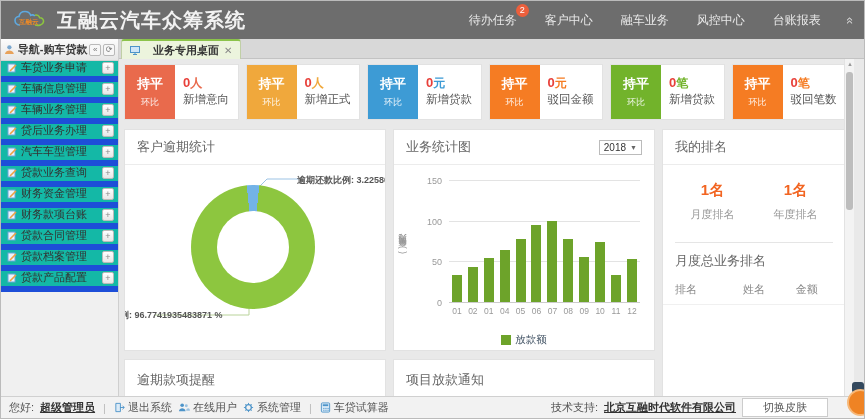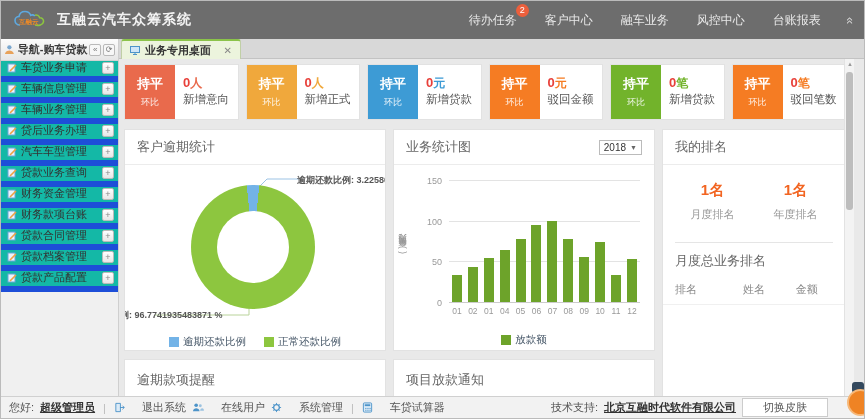--- a/index.html
+++ b/index.html
@@ -2,42 +2,42 @@
 <html><head>
 <meta charset="utf-8">
 <style>
   * { margin:0; padding:0; box-sizing:border-box; }
   html,body { font-family:"Liberation Sans","DejaVu Sans",sans-serif; }
   .screen { position:relative; width:865px; height:419px; background:#e9e9e9; overflow:hidden; border:1px solid #bbb; }
 
   
   .hdr { position:absolute; top:0; left:0; width:865px; height:38px; background:#6d6d6d; display:flex; align-items:center; padding:0 12px; }
   .logo { width:36px; height:24px; margin-right:8px; }
-  .app-title { color:#f2f2f2; font-size:14px; font-weight:bold; letter-spacing:1px; }
+  .app-title { color:#f2f2f2; font-size:20px; font-weight:bold; letter-spacing:1px; }
   .hnav { margin-left:auto; display:flex; align-items:center; gap:28px; margin-right:26px; }
   .hnav-item { position:relative; color:#e9e9e9; font-size:12px; cursor:pointer; }
   .badge { position:absolute; top:-8px; right:-12px; min-width:13px; height:13px; background:#ed5f3c; color:#fff; font-size:9px; border-radius:50%; display:flex; align-items:center; justify-content:center; }
   .collapse-up { color:#d9d9d9; font-size:13px; transform:rotate(90deg); display:inline-block; cursor:pointer; }
 
   
   .sidebar { position:absolute; top:38px; left:0; width:118px; bottom:22px; background:#f0f0f0; border-right:1px solid #cfcfcf; }
   .side-hdr { height:22px; background:linear-gradient(#fcfcfc,#e6e6e6); border-bottom:1px solid #d2d2d2; display:flex; align-items:center; padding:0 3px; }
   .side-hdr-title { font-size:11px; font-weight:bold; color:#3a3a3a; margin-left:3px; white-space:nowrap; }
   .side-hdr .spacer { flex:1; }
   .mini-btn { width:12px; height:12px; border:1px solid #b9b9b9; background:#f7f7f7; border-radius:2px; font-size:8px; color:#777; line-height:10px; text-align:center; margin-left:2px; cursor:pointer; }
   .side-list { list-style:none; }
   .side-item { height:21px; background:#14b8a6; border-bottom:6px solid #1d4ed8; display:flex; align-items:center; padding:0 4px 2px 6px; cursor:pointer; }
   .side-item .lbl { font-size:11px; color:#333; margin-left:4px; white-space:nowrap; }
   .plus-btn { margin-left:auto; width:12px; height:12px; border:1px solid #bbb; border-radius:2px; background:linear-gradient(#fff,#e7e7e7); color:#888; font-size:9px; line-height:10px; text-align:center; cursor:pointer; }
 
   
   .main { position:absolute; top:38px; left:118px; right:0; bottom:22px; }
   .tabbar { height:20px; background:#d8d8d8; border-bottom:1px solid #c3c3c3; display:flex; }
   .tab { margin-left:2px; height:20px; background:#ecf4dd; border:1px solid #c0cfa6; border-top:2px solid #8bc34a; border-bottom:none; border-radius:3px 3px 0 0; display:flex; align-items:center; padding:0 8px; gap:5px; min-width:120px; cursor:pointer; }
-  .tab .tab-lbl { font-size:11px; color:#333; font-weight:bold; }
+  .tab .tab-lbl { font-size:11px; color:#333; font-weight:bold;margin-left:8px; }
   .tab .close-x { margin-left:auto; color:#888; font-size:10px; cursor:pointer; }
   .content { position:absolute; top:20px; left:5px; width:722px; bottom:0; }
 
   
   .kpi-row { display:flex; gap:7px; margin-top:5px; height:56px; }
   .kpi { flex:1; background:#fff; border:1px solid #e2e2e2; display:flex; overflow:hidden; }
   .kpi-left { width:50px; color:#fff; display:flex; flex-direction:column; align-items:center; justify-content:center; }
   .kpi-trend { font-size:13px; font-weight:bold; }
   .kpi-compare { font-size:9px; opacity:.9; margin-top:3px; }
   .kpi-right { flex:1; padding:8px 0 0 8px; }
@@ -96,21 +96,21 @@
   .p-bottom .panel-title-bar { border-bottom:none; padding-top:11px; }
 
   
   .vscroll { position:absolute; right:10px; top:20px; bottom:0; width:10px; background:#f3f3f3; border-left:1px solid #e2e2e2; }
   .vscroll .arrow { position:absolute; top:2px; left:0; width:10px; text-align:center; font-size:6px; color:#999; cursor:pointer; }
   .vscroll .thumb { position:absolute; top:13px; left:1px; width:7px; height:138px; background:#bdbdbd; border-radius:3px; cursor:pointer; }
 
   
   .ftr { position:absolute; left:0; right:0; bottom:0; height:22px; background:#f2f2f2; border-top:1px solid #d0d0d0; display:flex; align-items:center; padding:0 8px; font-size:11px; color:#555; gap:6px; }
   .ftr .link { color:#333; font-weight:bold; text-decoration:underline; cursor:pointer; }
-  .ftr .item { display:flex; align-items:center; gap:17px; cursor:pointer; }
+  .ftr .item { display:flex; align-items:center; gap:3px; cursor:pointer; }
   .ftr .vsep { color:#bbb; margin:0 2px; }
   .ftr .spacer { flex:1; }
   .skin-btn { border:1px solid #ccc; background:#fff; padding:1px 20px; font-size:11px; color:#555; cursor:pointer; margin-right:28px; }
   .fab-notch { position:absolute; left:851px; top:381px; width:12px; height:11px; background:#34495e; border-radius:3px; z-index:4; }
   .fab { position:absolute; left:846px; top:388px; width:27px; height:27px; border-radius:50%; background:#ef8324; border:2px solid #f6b879; z-index:5; cursor:pointer; }
 </style>
 </head>
 <body>
 
 <div class="screen">
@@ -324,30 +324,20 @@
           <div class="donut-region">
             <svg class="co-lines" width="260" height="190">
               <polyline points="130,26 142,14 174,14" fill="none" stroke="#9cc3e5" stroke-width="1"></polyline>
               <polyline points="124,142 124,150 30,150" fill="none" stroke="#b9d39a" stroke-width="1"></polyline>
             </svg>
             <div class="donut" style="background: conic-gradient(from -5.80645deg, rgb(115, 179, 231) 0deg, rgb(115, 179, 231) 11.6129deg, rgb(141, 198, 63) 11.6129deg, rgb(141, 198, 63) 360deg);">
                 <div class="donut-hole"></div>
               </div>
             <div class="callout callout-top">逾期还款比例: 3.2258064516129</div>
             <div class="callout callout-bottom">正常还款比例: 96.7741935483871 %</div>
-            <div class="legend">
-              <span class="legend-item">
-                  <i class="sq sq-pie0" style="background: rgb(115, 179, 231);"></i>
-                  <span>逾期还款比例</span>
-                </span>
-              <span class="legend-item">
-                  <i class="sq sq-pie1" style="background: rgb(141, 198, 63);"></i>
-                  <span>正常还款比例</span>
-                </span>
-            </div>
           </div>
         </section>
 
         <section class="panel p-chart">
           <div class="panel-title-bar">
             <span class="panel-title">业务统计图</span>
             <span class="year-select">
                 <span>2018</span>
                 <i class="caret">▼</i>
               </span>

